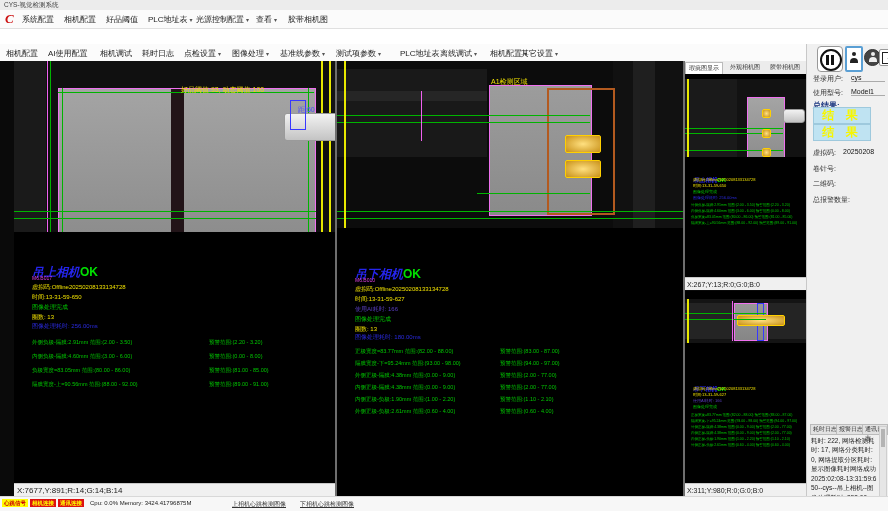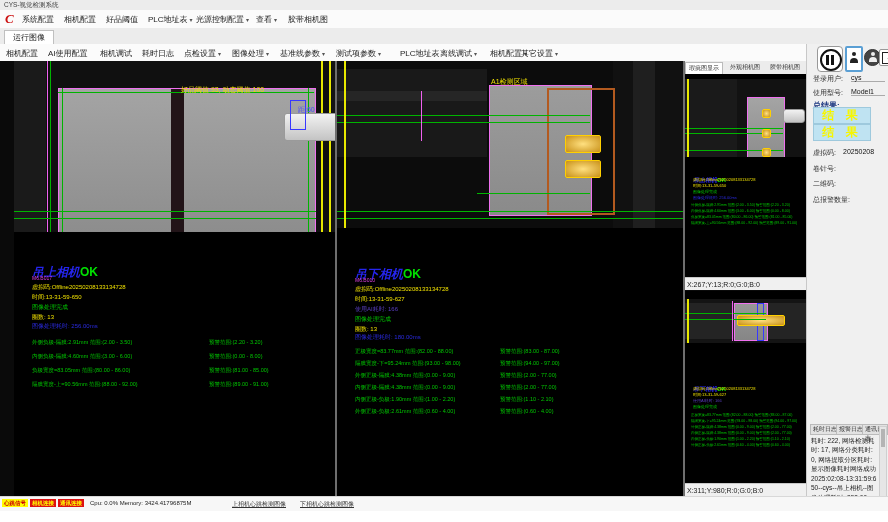--- a/index.html
+++ b/index.html
@@ -104,23 +104,20 @@
     <span class="logo">C</span>
     <span class="mi" style="left:22px">系统配置</span>
     <span class="mi" style="left:64px">相机配置</span>
     <span class="mi" style="left:106px">好品阈值</span>
     <span class="mi dd" style="left:148px">PLC地址表</span>
     <span class="mi dd" style="left:196px">光源控制配置</span>
     <span class="mi dd" style="left:256px">查看</span>
     <span class="mi" style="left:288px">胶带相机图</span>
   </div>
 
-  <div class="ab tabrow">
-    <span class="runtab">运行图像</span>
-  </div>
 
   <div class="ab toolbar">
     <span class="ti" style="left:6px">相机配置</span>
     <span class="ti" style="left:48px">AI使用配置</span>
     <span class="ti" style="left:100px">相机调试</span>
     <span class="ti" style="left:142px">耗时日志</span>
     <span class="ti dd" style="left:184px">点检设置</span>
     <span class="ti dd" style="left:232px">图像处理</span>
     <span class="ti dd" style="left:280px">基准线参数</span>
     <span class="ti dd" style="left:336px">测试项参数</span>
@@ -172,20 +169,21 @@
         <span class="m-warn" style="left:195px;">预警范围:(0.00 - 8.00)</span>
       </div>
       <div class="meas-row" style="top:306px;">
         <span class="m-text">负极宽度=83.05mm 范围:(80.00 - 86.00)</span>
         <span class="m-warn" style="left:195px;">预警范围:(81.00 - 85.00)</span>
       </div>
       <div class="meas-row" style="top:320px;">
         <span class="m-text">隔膜宽度-上=90.56mm 范围:(88.00 - 92.00)</span>
         <span class="m-warn" style="left:195px;">预警范围:(89.00 - 91.00)</span>
       </div>
+      <div class="coordbar">X:7677,Y:891;R:14;G:14;B:14</div>
     </div>
     <div class="sep" style="left:335px;"></div>
 
     <div class="panel" style="left:337px;width:346px;">
       <div class="cam" style="width:346px;height:167px;background:#0c0c0c;">
         <div class="darkband" style="left:0;top:8px;width:150px;height:88px;background:#191919;"></div>
         <div class="darkband" style="left:0;top:30px;width:150px;height:10px;background:#262626;"></div>
         <div class="darkband" style="left:276px;top:0;width:70px;height:167px;background:#111;"></div>
         <div class="darkband" style="left:296px;top:0;width:22px;height:167px;background:#1f1f1f;"></div>
         <div class="cell" style="left:152px;top:24px;width:101px;height:129px;background:linear-gradient(#9c9c9c,#8a8a8a);"></div>

